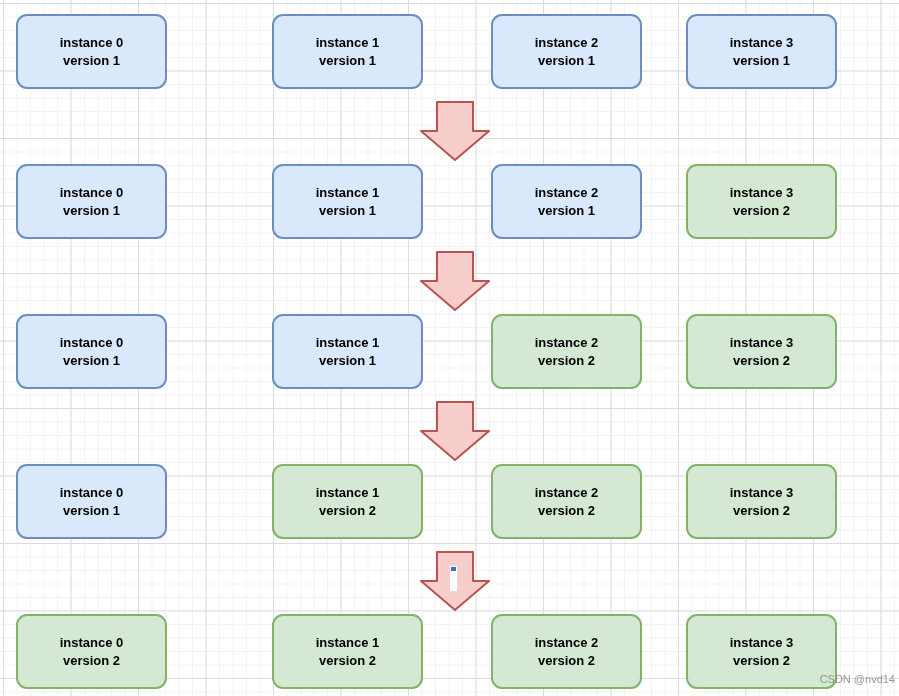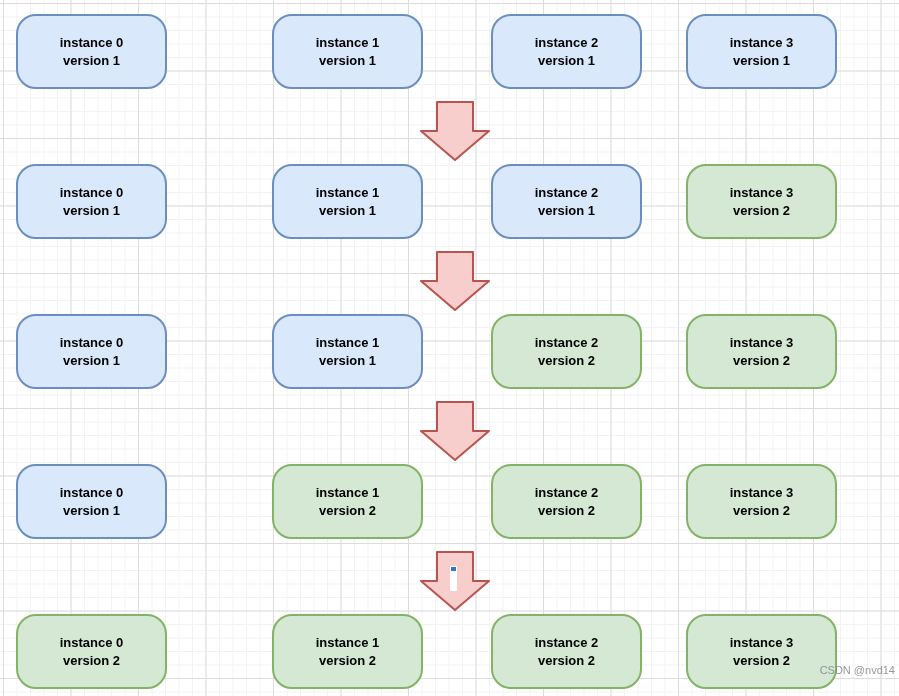--- a/index.html
+++ b/index.html
@@ -19,21 +19,21 @@
     background-position: 3px 3px;
     font-family: "Liberation Sans", sans-serif;
   }
 
   .box {
     position: absolute;
     width: 151px;
     height: 75px;
     box-sizing: border-box;
     border: 2px solid;
-    border-radius: 20px;
+    border-radius: 11px;
     display: flex;
     flex-direction: column;
     justify-content: center;
     align-items: center;
     font-weight: bold;
     font-size: 13px;
     line-height: 18px;
     color: #000000;
     text-align: left;
   }
@@ -76,21 +76,21 @@
     left: 1px;
     top: 1px;
     width: 5px;
     height: 4px;
     background: #2e77d0;
   }
 
   .watermark {
     position: absolute;
     right: 4px;
-    bottom: 20px;
+    bottom: 11px;
     font-size: 11px;
     color: rgba(130, 135, 140, 0.85);
     white-space: nowrap;
     margin-top: 45px;
   }
 
   .box span { display: block; }
 </style>
 </head>
 <body>

